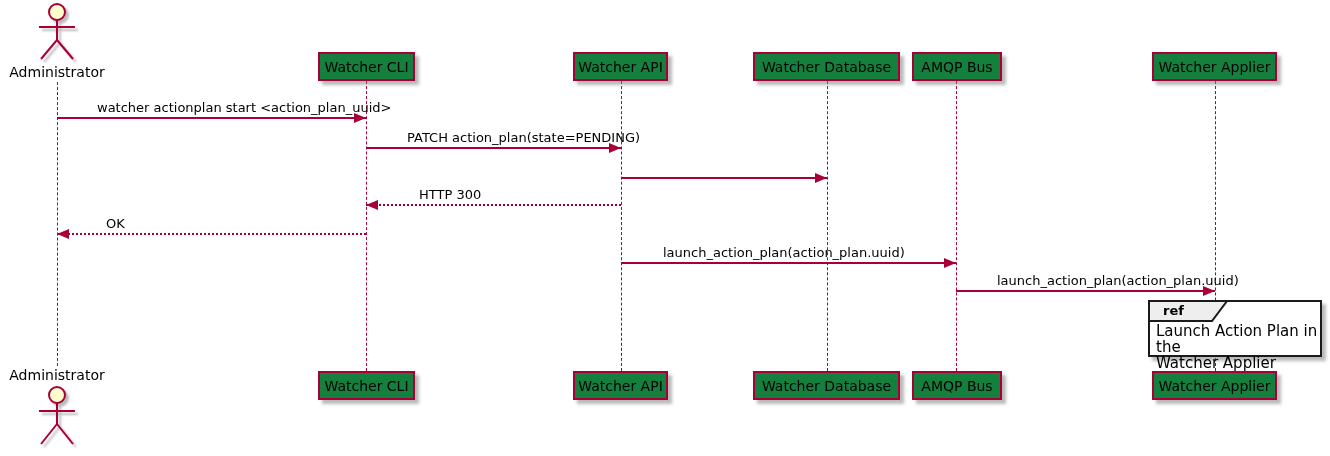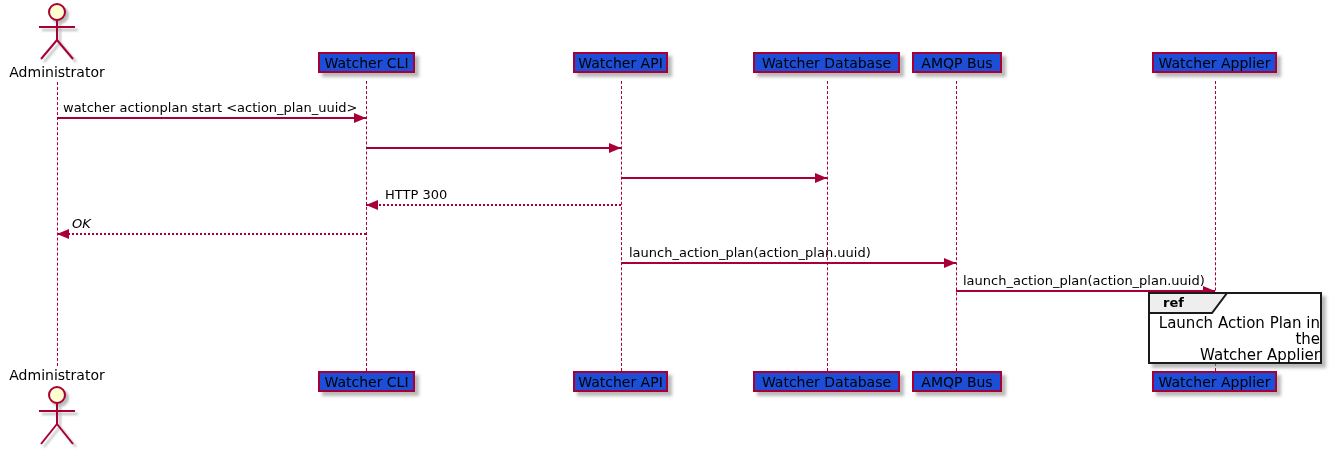--- a/index.html
+++ b/index.html
@@ -4,41 +4,40 @@
 <style>
   html,body{margin:0;padding:0;background:#ffffff;}
   #canvas{
     position:relative;width:1330px;height:456px;background:#ffffff;
     font-family:"DejaVu Sans","Liberation Sans",sans-serif;overflow:hidden;
   }
   
   .lifeline{position:absolute;width:0;border-left:1px dashed #A80036;}
   
   .pbox{
-    position:absolute;height:21px;box-sizing:border-box;
-    background:#1d4ed8;border:2px solid #A80036;color:#000;
+    position:absolute;height:29px;box-sizing:border-box;
+    background:#15803d;border:2px solid #A80036;color:#000;
     font-size:14px;display:flex;align-items:center;justify-content:center;
     box-shadow:4px 4px 3px rgba(130,130,130,0.55);white-space:nowrap;
   }
   
   .actor-svg{position:absolute;filter:drop-shadow(3px 3px 1px rgba(120,120,120,0.5));}
   .actor-label{position:absolute;width:104px;text-align:center;font-size:14px;color:#000;white-space:nowrap;}
   
   .mline{position:absolute;height:0;border-top:2px solid #A80036;}
   .mline.dotted{border-top-style:dotted;}
   .arr{position:absolute;width:0;height:0;border-top:5px solid transparent;border-bottom:5px solid transparent;}
   .arr-r{border-left:12px solid #A80036;}
   .arr-l{border-right:12px solid #A80036;}
-  .mlabel{position:absolute;font-size:13px;color:#000;white-space:nowrap;}
+  .mlabel{position:absolute;font-size:13px;color:#000;white-space:nowrap;margin-left:34px;}
   
   .refbox{
-    position:absolute;left:1148px;top:292px;width:174px;height:72px;box-sizing:border-box;
+    position:absolute;left:1148px;top:300px;width:174px;height:57px;box-sizing:border-box;
     background:#ffffff;border:2px solid #1a1a1a;
     box-shadow:4px 4px 3px rgba(130,130,130,0.55);
-    text-align:right;
   }
   .reftab{position:absolute;left:-2px;top:-2px;}
   .reftab-label{position:absolute;left:13px;top:1px;font-size:13px;font-weight:bold;color:#000;}
   .reftext{position:absolute;left:6px;top:21px;font-size:15px;line-height:16px;color:#000;white-space:pre-line;}
 </style>
 </head>
 <body>
 
 <div id="canvas">
 
@@ -96,31 +95,32 @@
       <span>AMQP Bus</span>
     </div>
   <div class="pbox" style="left:1152px;top:371px;width:125px;">
       <span>Watcher Applier</span>
     </div>
 
   <div class="mlabel" style="left:63px;top:100px;">watcher actionplan start &lt;action_plan_uuid&gt;</div>
   <div class="mline" style="left:57px;top:117px;width:309px;"></div>
   <div class="arr arr-r" style="left:354px;top:113px;"></div>
 
+  <div class="mlabel" style="left:373px;top:130px;">PATCH action_plan(state=PENDING)</div>
   <div class="mline" style="left:366px;top:147px;width:255px;"></div>
   <div class="arr arr-r" style="left:609px;top:143px;"></div>
 
   <div class="mline" style="left:621px;top:177px;width:206px;"></div>
   <div class="arr arr-r" style="left:815px;top:173px;"></div>
 
   <div class="mlabel" style="left:385px;top:187px;">HTTP 300</div>
   <div class="mline dotted" style="left:366px;top:204px;width:255px;"></div>
   <div class="arr arr-l" style="left:366px;top:200px;"></div>
 
-  <div class="mlabel" style="left:72px;top:216px;font-style:italic;">OK</div>
+  <div class="mlabel" style="left:72px;top:216px;">OK</div>
   <div class="mline dotted" style="left:57px;top:233px;width:309px;"></div>
   <div class="arr arr-l" style="left:57px;top:229px;"></div>
 
   <div class="mlabel" style="left:629px;top:245px;">launch_action_plan(action_plan.uuid)</div>
   <div class="mline" style="left:621px;top:262px;width:335px;"></div>
   <div class="arr arr-r" style="left:944px;top:258px;"></div>
 
   <div class="mlabel" style="left:963px;top:273px;">launch_action_plan(action_plan.uuid)</div>
   <div class="mline" style="left:956px;top:290px;width:259px;"></div>
   <div class="arr arr-r" style="left:1203px;top:286px;"></div>

